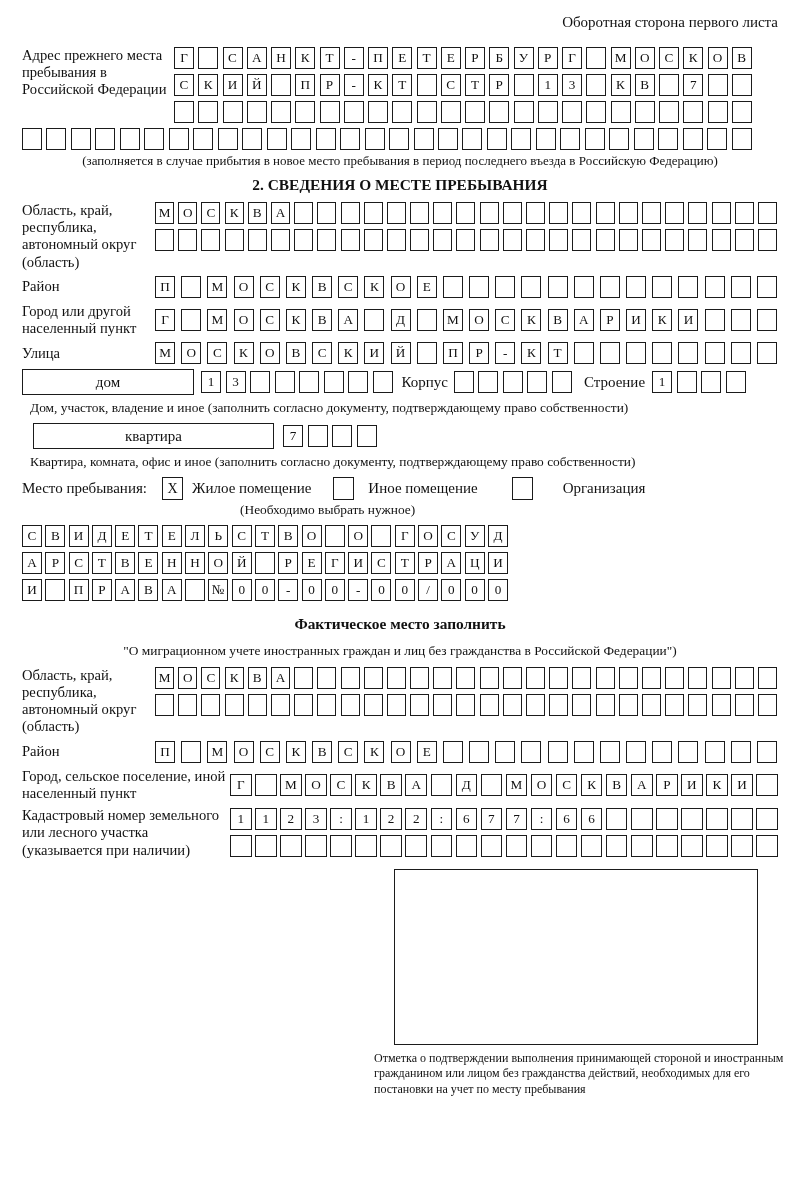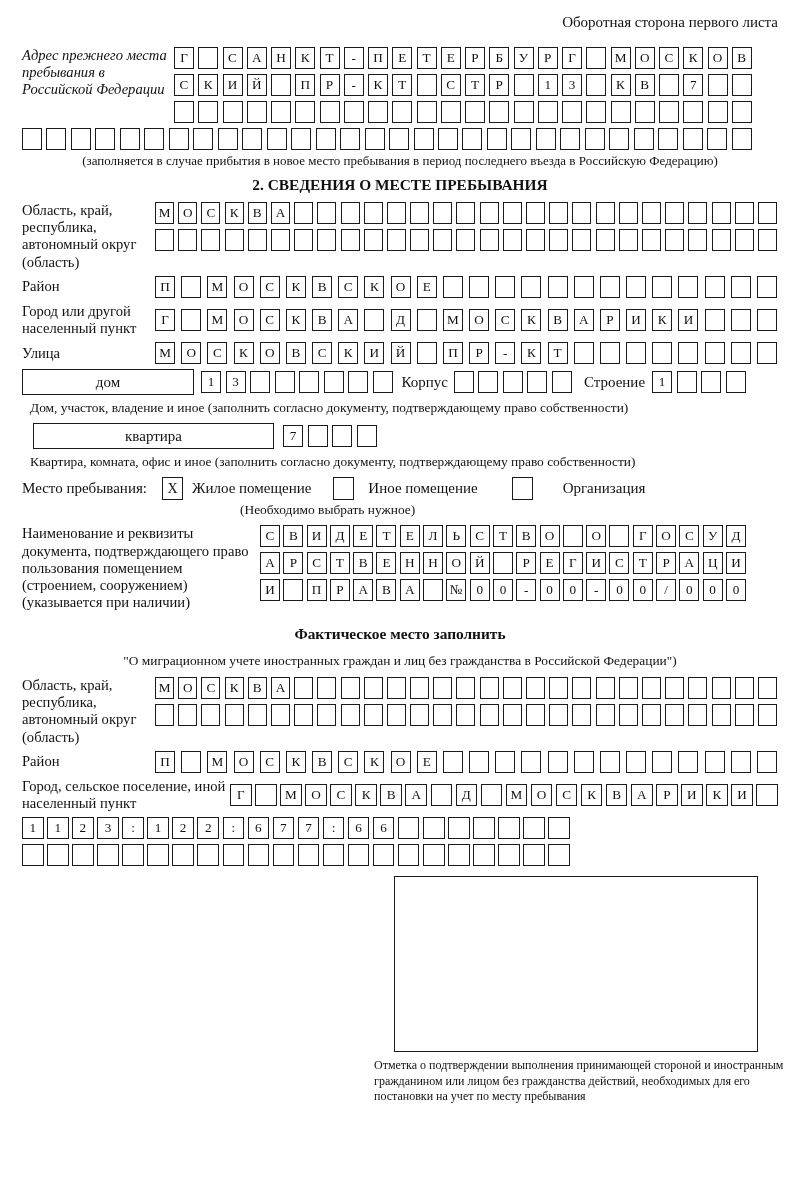--- a/index.html
+++ b/index.html
@@ -1,21 +1,21 @@
 <!DOCTYPE html>
 <html><head>
 <meta charset="utf-8">
 <style>
   html,body{margin:0;padding:0;width:800px;height:1180px;background:#ffffff;overflow:hidden;}
   body{font-family:"Liberation Serif","DejaVu Serif",serif;color:#111;padding:14px 22px 0;box-sizing:border-box;}
   .right-note{text-align:right;font-size:15px;margin-bottom:16px;}
   .frow{display:flex;margin-bottom:5px;}
   .vcenter{align-items:center;}
   .flabel{font-size:14.6px;line-height:1.18;flex:none;}
-  .lw133{width:133px;} .lw152{width:152px;font-style:italic;} .lw208{width:208px;} .lw238{width:238px;}
+  .lw133{width:133px;} .lw152{width:152px;} .lw208{width:208px;} .lw238{width:238px;}
   .stack > .cells{margin-bottom:5px;}
   .stack > .cells:last-child{margin-bottom:0;}
   .cells{display:flex;justify-content:space-between;}
   .w578{width:578px;} .w730{width:730px;} .w622{width:622px;} .w486{width:486px;} .w548{width:548px;}
   .cell{box-sizing:border-box;flex:none;width:20px;height:22px;border:1.6px solid #1b1b1b;
         display:flex;align-items:center;justify-content:center;font-size:13.2px;background:#fff;}
   .sm{width:19px;} .md{width:21.5px;}
   .group{display:flex;gap:4.5px;}
   .caption{font-size:13px;text-align:center;margin:1px 0 7px;}
   .caption-left{font-size:13.4px;margin:1px 0 7px 8px;}
@@ -353,21 +353,20 @@
   <span class="cb" style="margin-right:9px;">X</span>
   <span class="inline-label" style="margin-right:22px;">Жилое помещение</span>
   <span class="cb" style="margin-right:14px;"></span>
   <span class="inline-label" style="margin-right:34px;">Иное помещение</span>
   <span class="cb" style="margin-right:30px;"></span>
   <span class="inline-label">Организация</span>
 </div>
 <div class="caption-left" style="margin-left:218px;">(Необходимо выбрать нужное)</div>
 
 <div class="frow">
-  <div class="flabel lw238">Наименование и реквизиты документа, подтверждающего право пользования помещением (строением, сооружением) (указывается при наличии)</div>
   <div class="stack">
     <div class="cells w486">
         <span class="cell">С</span>
         <span class="cell">В</span>
         <span class="cell">И</span>
         <span class="cell">Д</span>
         <span class="cell">Е</span>
         <span class="cell">Т</span>
         <span class="cell">Е</span>
         <span class="cell">Л</span>
@@ -555,20 +554,21 @@
       <span class="cell md">А</span>
       <span class="cell md">Р</span>
       <span class="cell md">И</span>
       <span class="cell md">К</span>
       <span class="cell md">И</span>
       <span class="cell md"></span>
     </div>
 </div>
 
 <div class="frow vcenter">
+  <div class="flabel lw208">Кадастровый номер земельного или лесного участка (указывается при наличии)</div>
   <div class="stack">
     <div class="cells w548">
         <span class="cell md">1</span>
         <span class="cell md">1</span>
         <span class="cell md">2</span>
         <span class="cell md">3</span>
         <span class="cell md">:</span>
         <span class="cell md">1</span>
         <span class="cell md">2</span>
         <span class="cell md">2</span>

